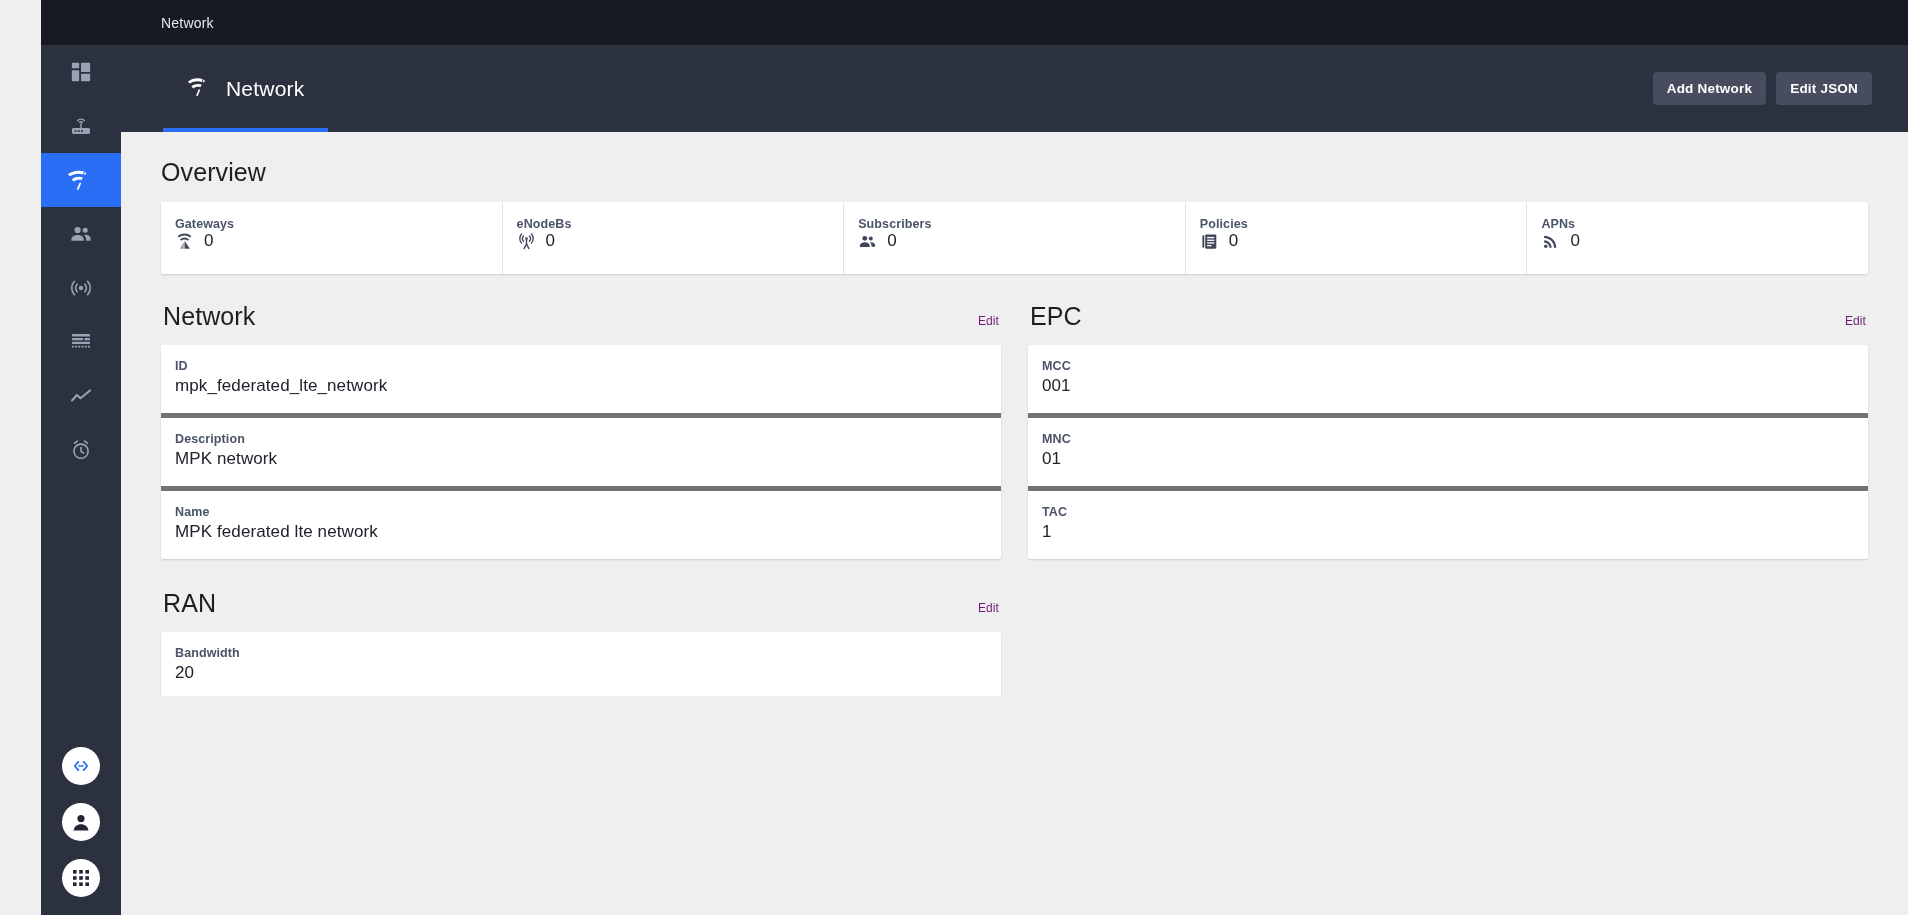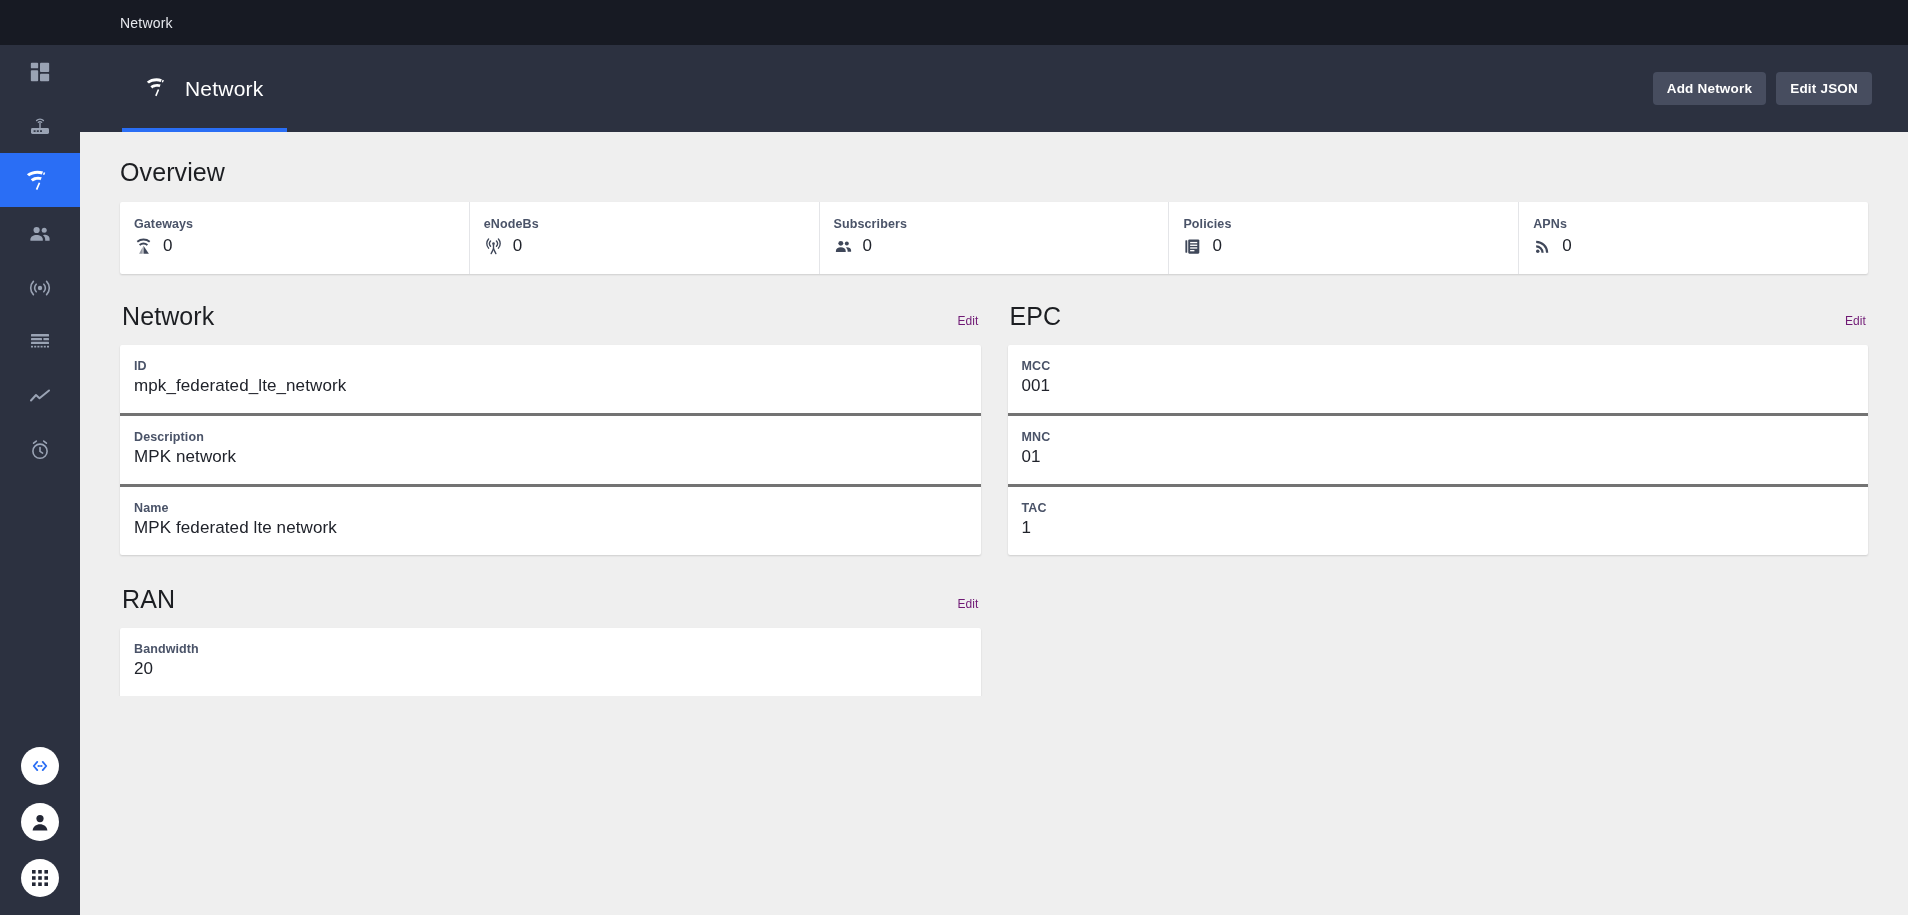--- a/index.html
+++ b/index.html
@@ -3,21 +3,21 @@
 <meta charset="utf-8">
 <style>
   * { box-sizing: border-box; margin: 0; padding: 0; }
   html, body {
     width: 1908px; height: 915px;
     overflow: hidden;
     background: #efefef;
     font-family: "Liberation Sans", sans-serif;
     -webkit-font-smoothing: antialiased;
   }
-  #app { position: relative; width: 1908px; height: 696px; display: flex; }
+  #app { position: relative; width: 1908px; height: 696px; display: flex; padding-left: 41px; }
 
   
   .sidebar {
     width: 80px; height: 915px;
     background: #2c3140;
     display: flex; flex-direction: column; align-items: center;
     flex: 0 0 80px;
     position: relative;
   }
   .sb-top { height: 45px; width: 100%; background: #171a23; }
@@ -97,21 +97,21 @@
   .kpi-row {
     display: flex; background: #ffffff;
     box-shadow: 0 1px 2px rgba(0,0,0,.14);
     border-radius: 2px;
     height: 72px;
   }
   .kpi {
     flex: 1 1 0; min-width: 0;
     padding: 15px 0 0 14px;
     border-right: 1px solid #e4e5e8;
-    display: flex; flex-direction: column; gap: 5px;
+    display: flex; flex-direction: column; 
   }
   .kpi:last-child { border-right: none; }
   .kpi-label {
     font-size: 12.5px; font-weight: bold; color: #4a5368; letter-spacing: .1px;
   }
   .kpi-val { display: flex; align-items: center; gap: 10px; }
   .kpi-val .num { font-size: 17px; color: #20232b; font-weight: 400; }
   .kpi-val svg { display: block; }
 
   
@@ -125,21 +125,21 @@
   .edit-link {
     font-size: 12px; color: #701a75; cursor: pointer; letter-spacing: .1px; text-align: center;
   }
   .card {
     background: #ffffff; border-radius: 2px;
     box-shadow: 0 1px 2px rgba(0,0,0,.14);
     overflow: hidden;
   }
   .row {
     padding: 14px 22px 17px 14px;
-    border-bottom: 3px solid #737373;
+    border-bottom: 5px solid #737373;
     display: flex; align-items: center; justify-content: space-between;
     min-height: 61px;
   }
   .row:last-child { border-bottom: none; }
   .row-text { display: flex; flex-direction: column; gap: 3px; min-width: 0; }
   .row-label {
     font-size: 12.5px; font-weight: bold; color: #4a5368; letter-spacing: .1px;
   }
   .row-value {
     font-size: 17px; color: #20232b; font-weight: 400; letter-spacing: .1px;

